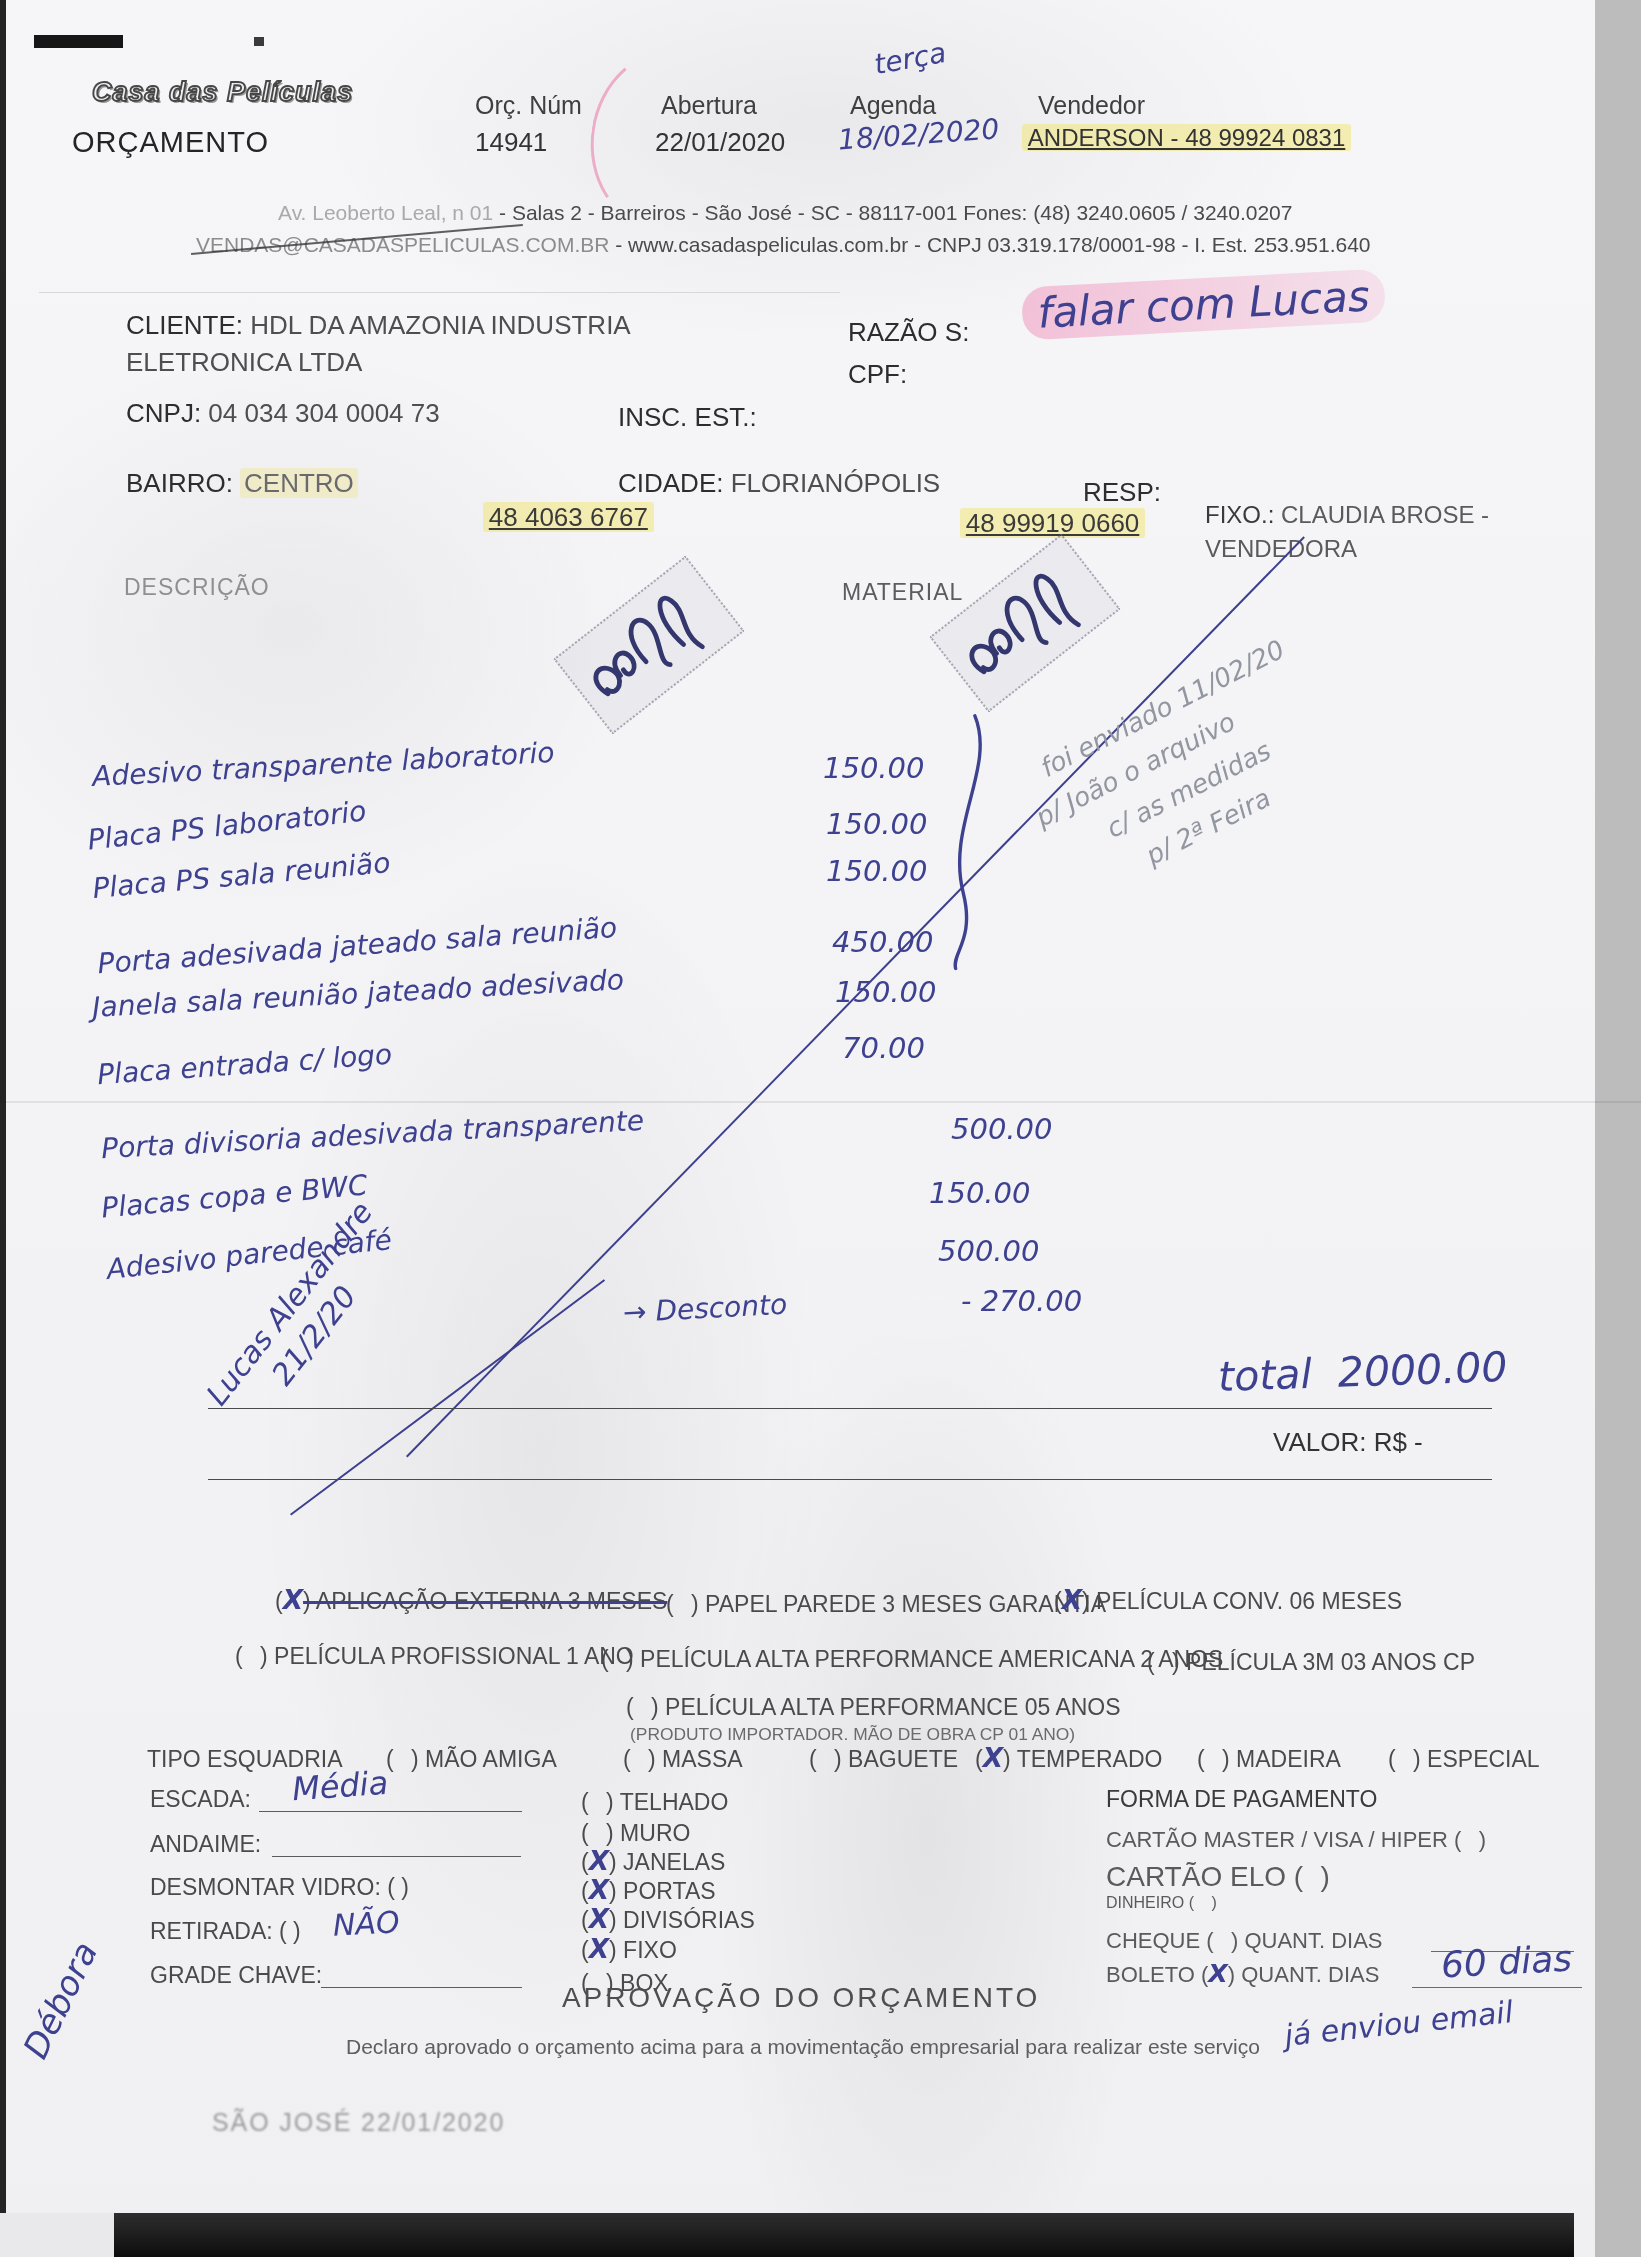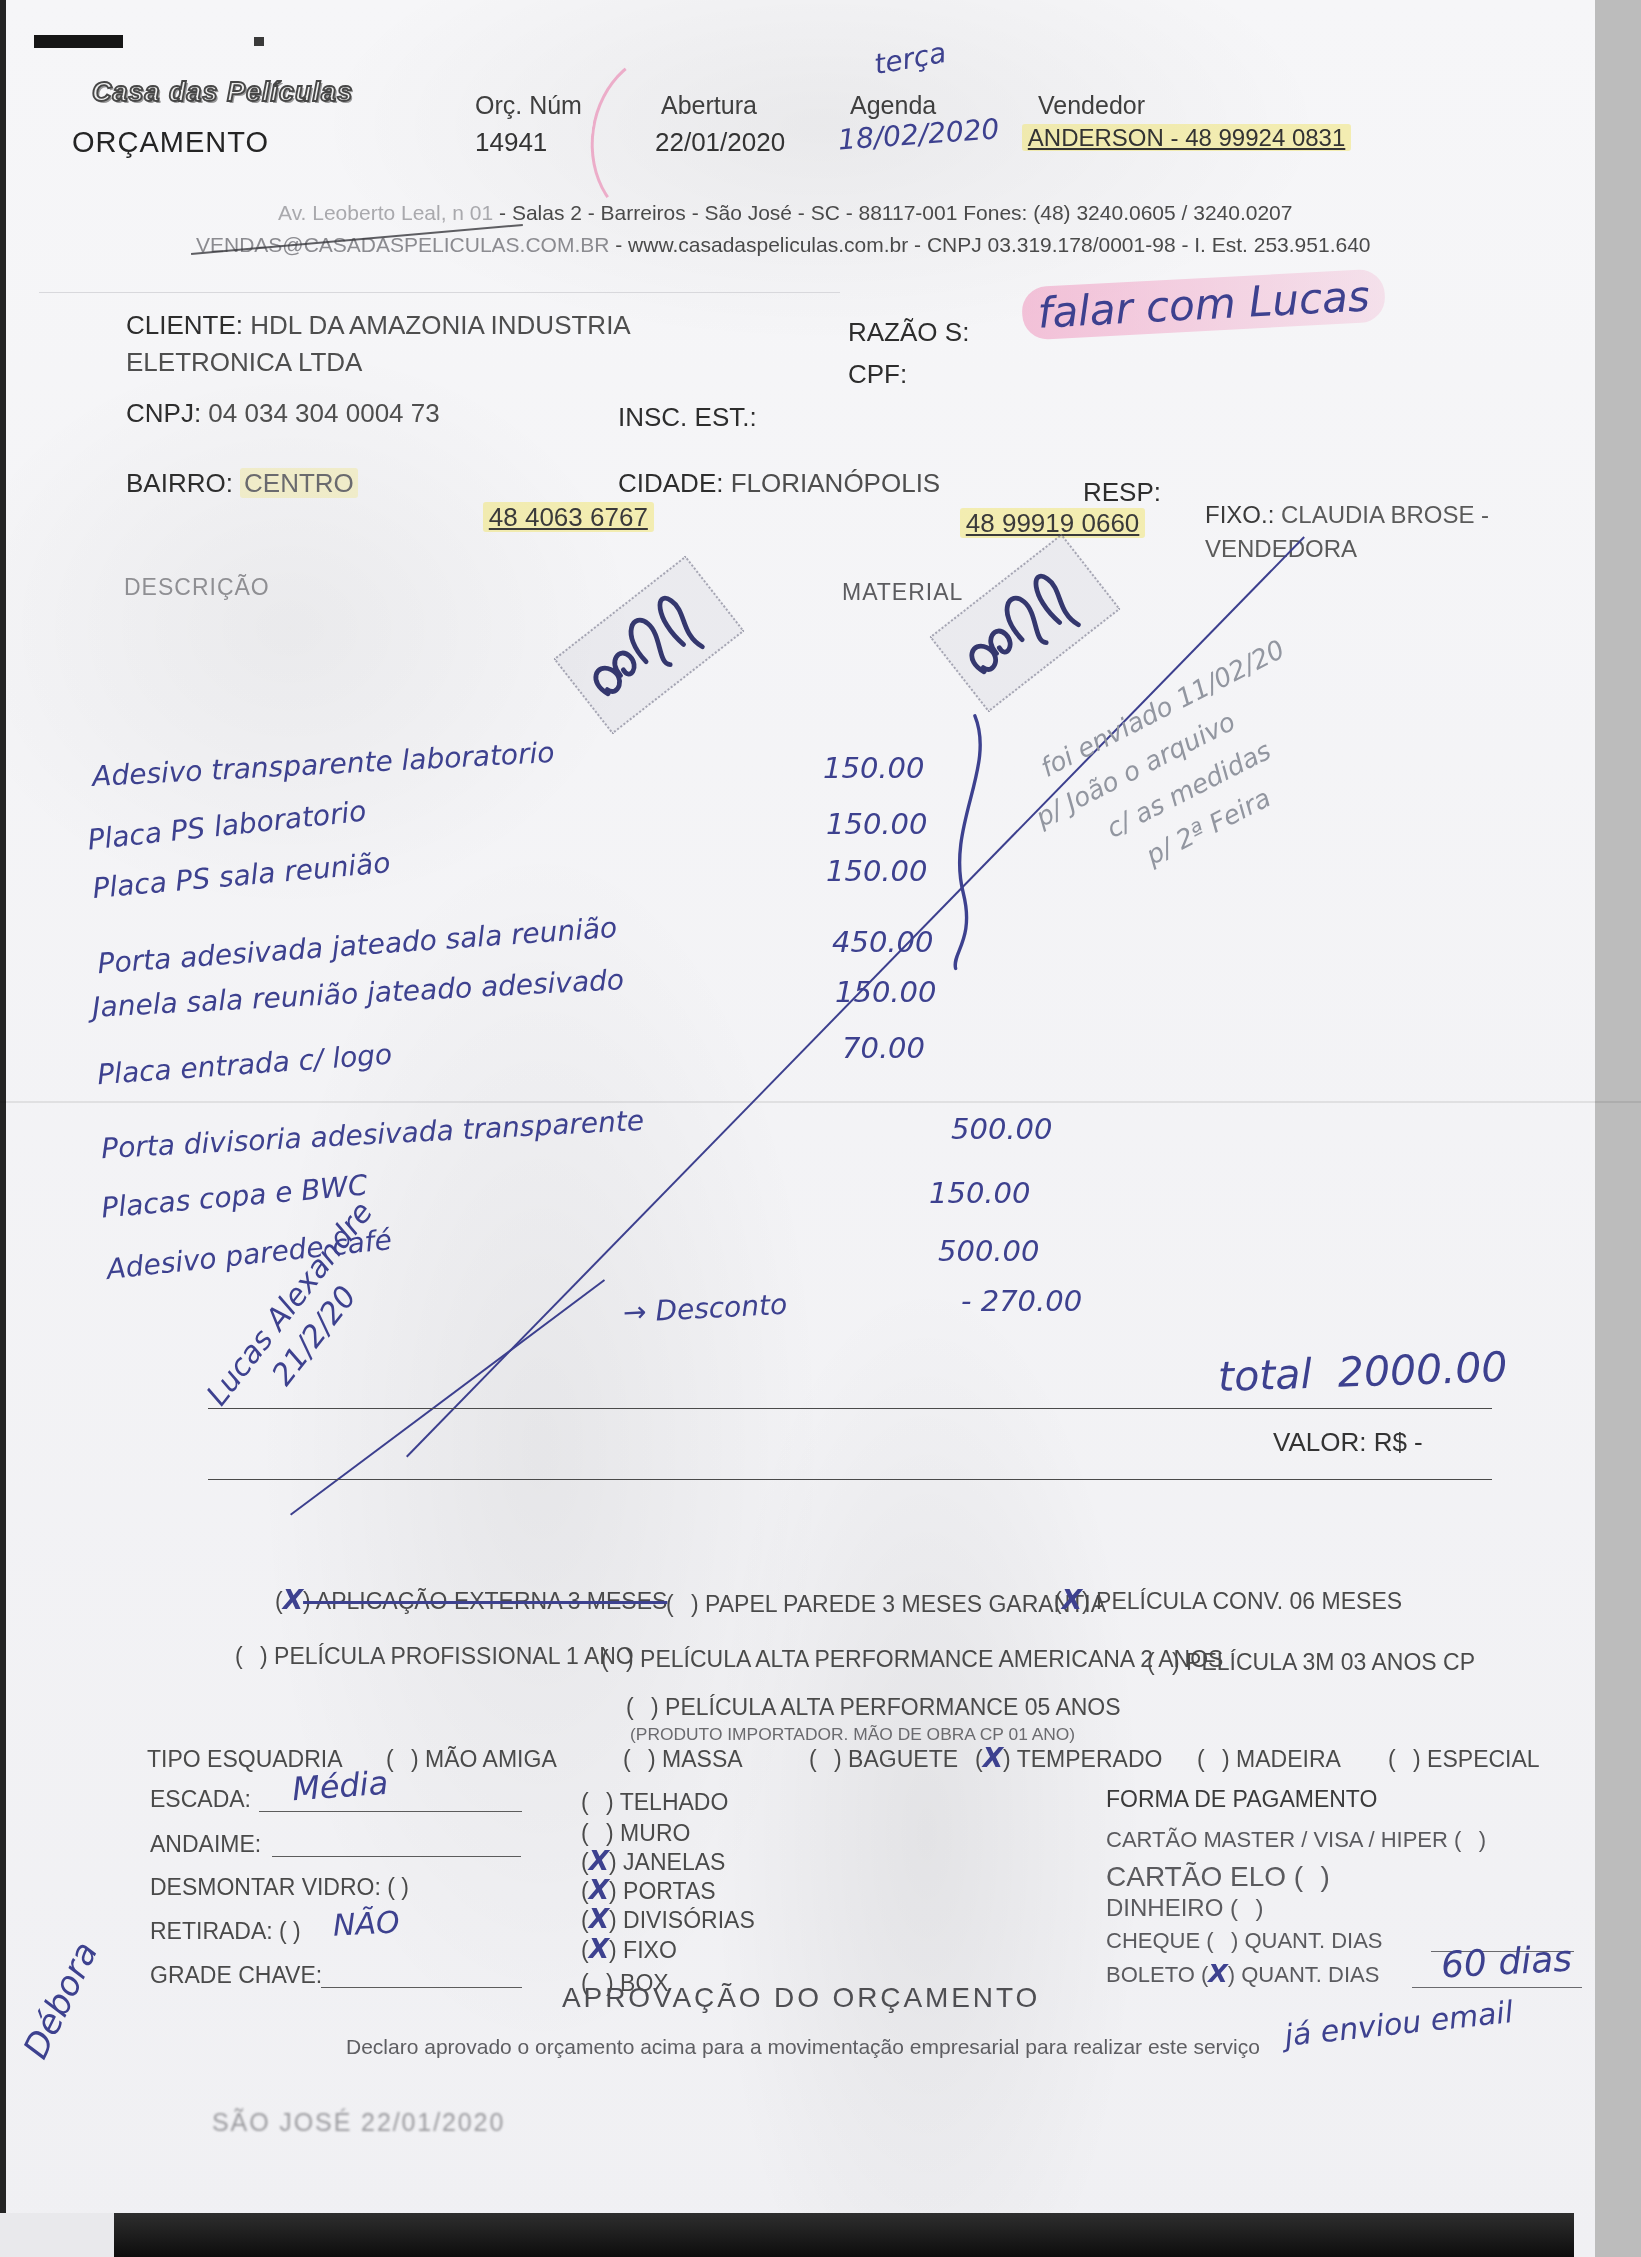--- a/index.html
+++ b/index.html
@@ -259,21 +259,21 @@
     <span>(</span><span class="mk"></span><span>) BOX</span>
   </div>
 
   <div class="opt b" style="left:1106px;top:1786px;color:#3a3a3a;">FORMA DE PAGAMENTO</div>
   <div class="opt" style="left:1106px;top:1827px;font-size:22px;color:#5a5a5e;">
     <span>CARTÃO MASTER / VISA / HIPER  (</span><span class="mk"></span><span>)</span>
   </div>
   <div class="opt" style="left:1106px;top:1861px;font-size:28px;color:#5a5a5e;">
     <span>CARTÃO ELO  (</span><span class="mk"></span><span>)</span>
   </div>
-  <div class="opt" style="left:1106px;top:1894px;font-size:24px;color:#5a5a5e;">
+  <div class="opt" style="left:1106px;top:1894px;font-size:16px;color:#5a5a5e;">
     <span>DINHEIRO  (</span><span class="mk"></span><span>)</span>
   </div>
   <div class="opt" style="left:1106px;top:1928px;font-size:22px;color:#5a5a5e;">
     <span>CHEQUE  (</span><span class="mk"></span><span>)  QUANT. DIAS</span>
   </div>
   <div class="fline" style="left:1431px;top:1928px;width:143px;height:23px;border-bottom-color:#6a6a6e;"></div>
   <div class="opt" style="left:1106px;top:1962px;font-size:22px;color:#5a5a5e;">
     <span>BOLETO  (</span><span class="mk">X</span><span>)  QUANT. DIAS</span>
   </div>
   <div class="fline" style="left:1412px;top:1964px;width:170px;height:23px;border-bottom-color:#6a6a6e;"></div>

